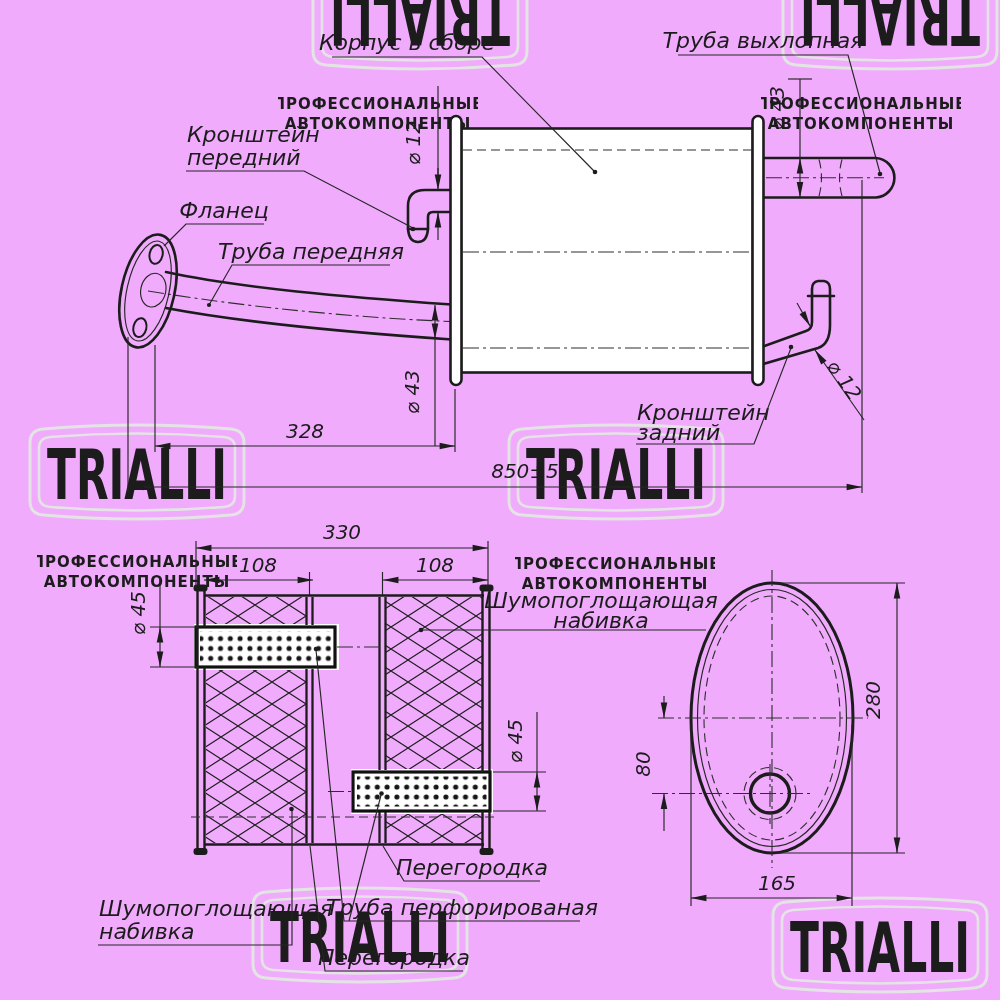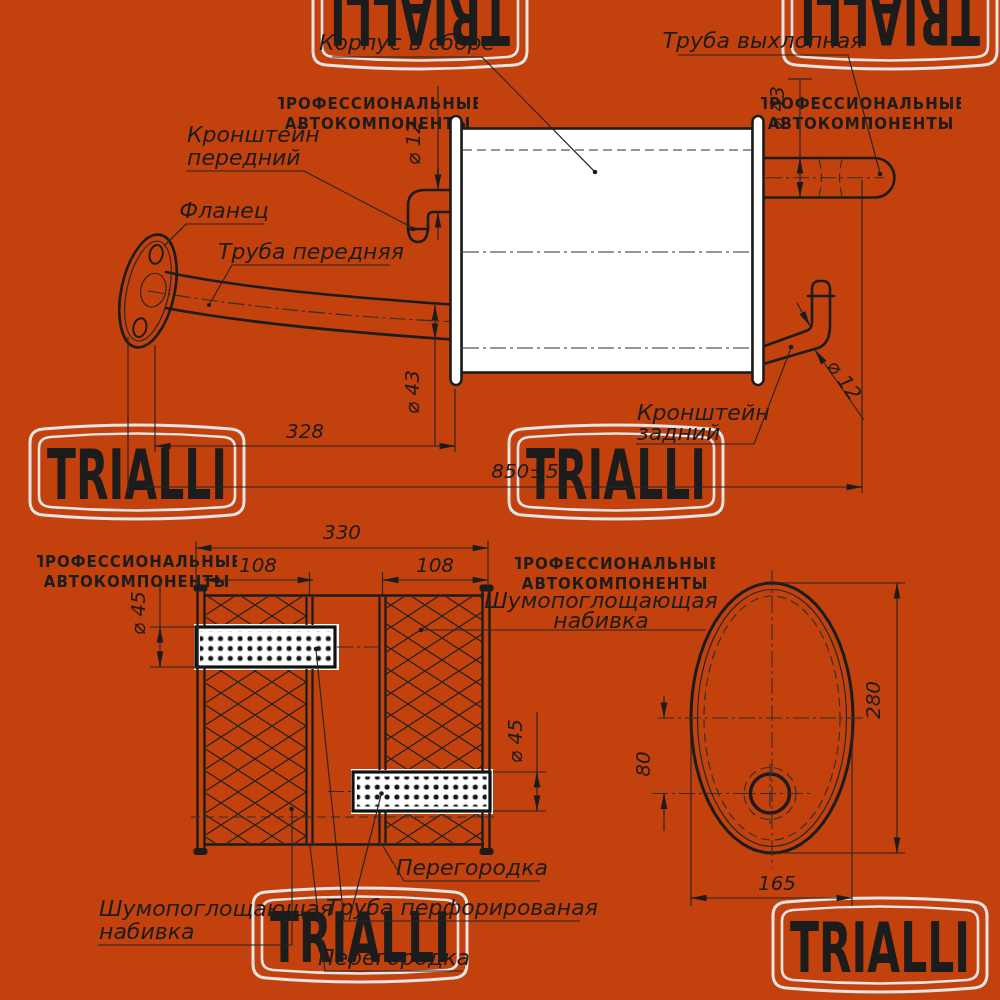--- a/index.html
+++ b/index.html
@@ -1,16 +1,16 @@
 <!DOCTYPE html>
 <html><head>
 <meta charset="utf-8">
 <style>
   html,body{margin:0;padding:0;background:#fff;}
-  .page{position:relative;width:1000px;height:1000px;background:#c2410c;overflow:hidden;
+  .page{position:relative;width:1000px;height:1000px;background:#f0abfc;overflow:hidden;
         font-family:"DejaVu Sans",sans-serif;}
   svg{display:block;}
   text{font-family:"DejaVu Sans",sans-serif;font-style:italic;fill:#1c1c1c;}
   .lbl{font-size:22px;}
   .dim{font-size:20px;}
   .wm-brand{font-style:normal;font-weight:bold;}
   .wm-tag{font-style:normal;font-weight:bold;font-size:15px;letter-spacing:1px;}
   .thick{stroke:#1c1c1c;stroke-width:2.6;fill:none;stroke-linecap:round;}
   .thick2{stroke:#1c1c1c;stroke-width:3;fill:none;}
   .thin{stroke:#262626;stroke-width:1.15;fill:none;}

